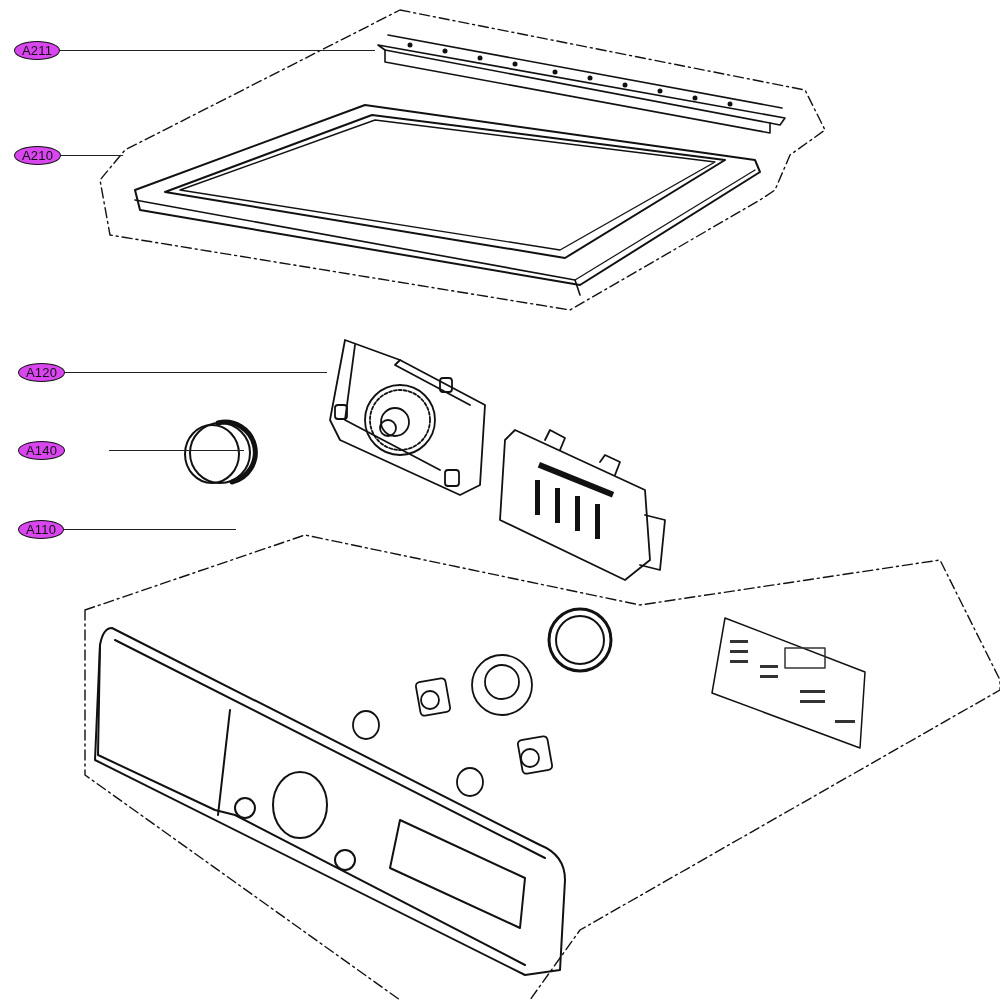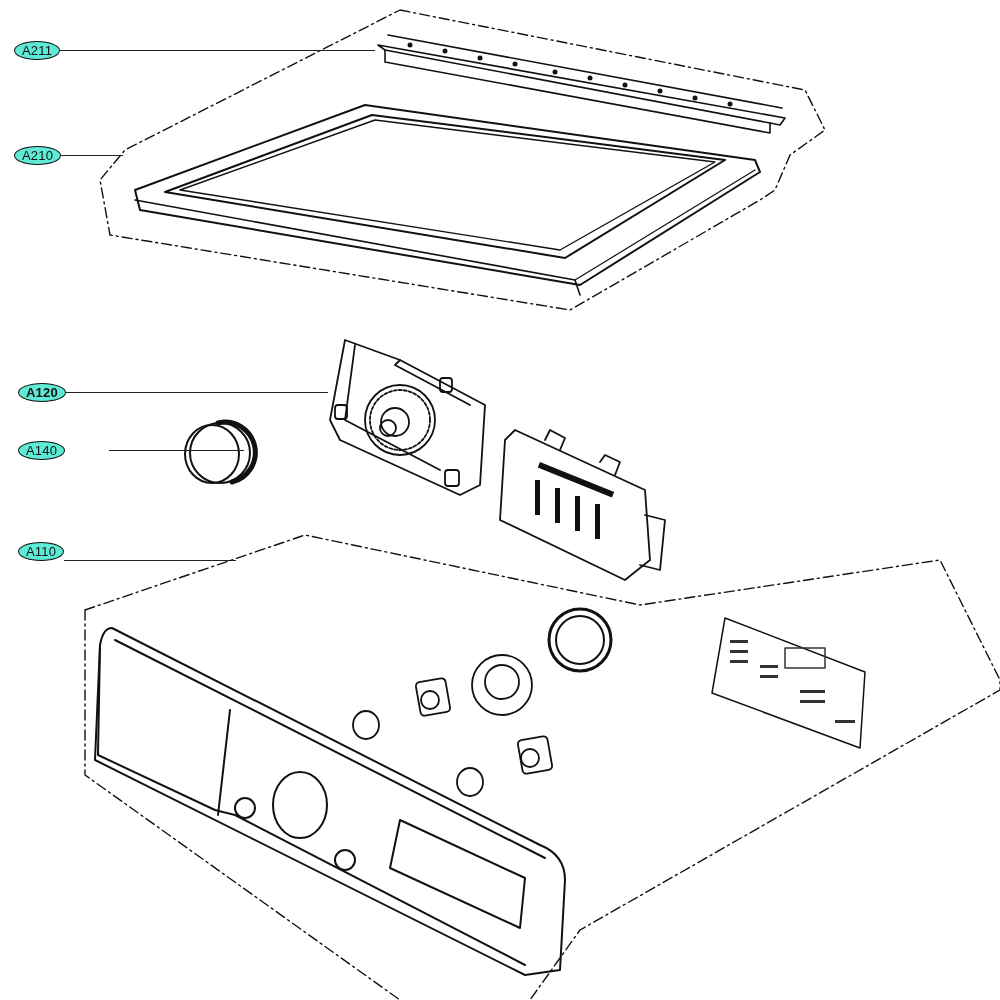--- a/index.html
+++ b/index.html
@@ -1,21 +1,21 @@
 <!DOCTYPE html>
 <html><head>
 <meta charset="utf-8">
 <style>
   html, body { margin: 0; padding: 0; background: #ffffff; }
   body { width: 1000px; height: 1000px; position: relative; overflow: hidden; font-family: "Liberation Sans", sans-serif; }
   svg { position: absolute; left: 0; top: 0; }
   .callout { position: absolute; display: flex; align-items: center; }
   .callout-badge {
     border: 1.6px solid #111; border-radius: 50%;
-    padding: 1px 7px; font-size: 13px; color: #111; background: #5eead4;
+    padding: 1px 7px; font-size: 13px; color: #111; background: #d946ef;
     line-height: 15px; letter-spacing: 0.2px;
   }
   .callout-line { height: 1.4px; background: #222; }
 </style>
 </head>
 <body>
 
 <svg width="1000" height="1000" viewBox="0 0 1000 1000">
   <g fill="none" stroke="#111" stroke-linejoin="round" stroke-linecap="round">
 
@@ -124,24 +124,24 @@
 </svg>
 
 <div class="callout" style="left:14px;top:41px;">
   <span class="callout-badge">A211</span>
   <span class="callout-line" style="width:315px;"></span>
 </div>
 <div class="callout" style="left:14px;top:146px;justify-content:space-between;">
   <span class="callout-badge">A210</span>
   <span class="callout-line" style="width:62px;"></span>
 </div>
-<div class="callout" style="left:18px;top:383px;font-weight:bold;">
+<div class="callout" style="left:18px;top:363px;">
   <span class="callout-badge">A120</span>
   <span class="callout-line" style="width:262px;"></span>
 </div>
 <div class="callout" style="left:18px;top:441px;gap:44px;">
   <span class="callout-badge">A140</span>
   <span class="callout-line" style="width:135px;"></span>
 </div>
-<div class="callout" style="left:18px;top:542px;align-items:flex-end;">
+<div class="callout" style="left:18px;top:520px;">
   <span class="callout-badge">A110</span>
   <span class="callout-line" style="width:172px;"></span>
 </div>
 
 </body></html>

